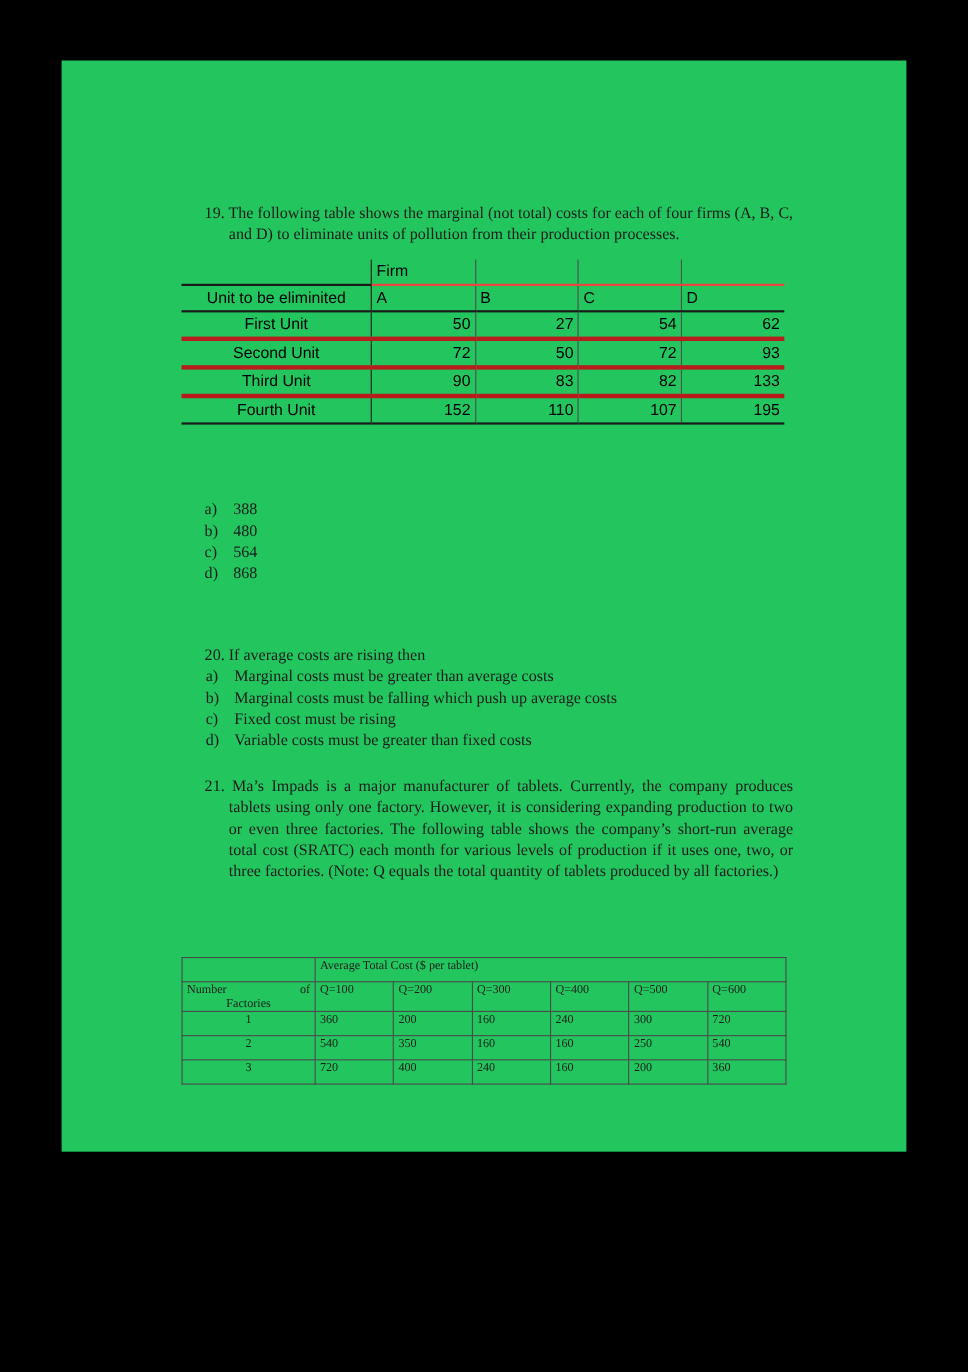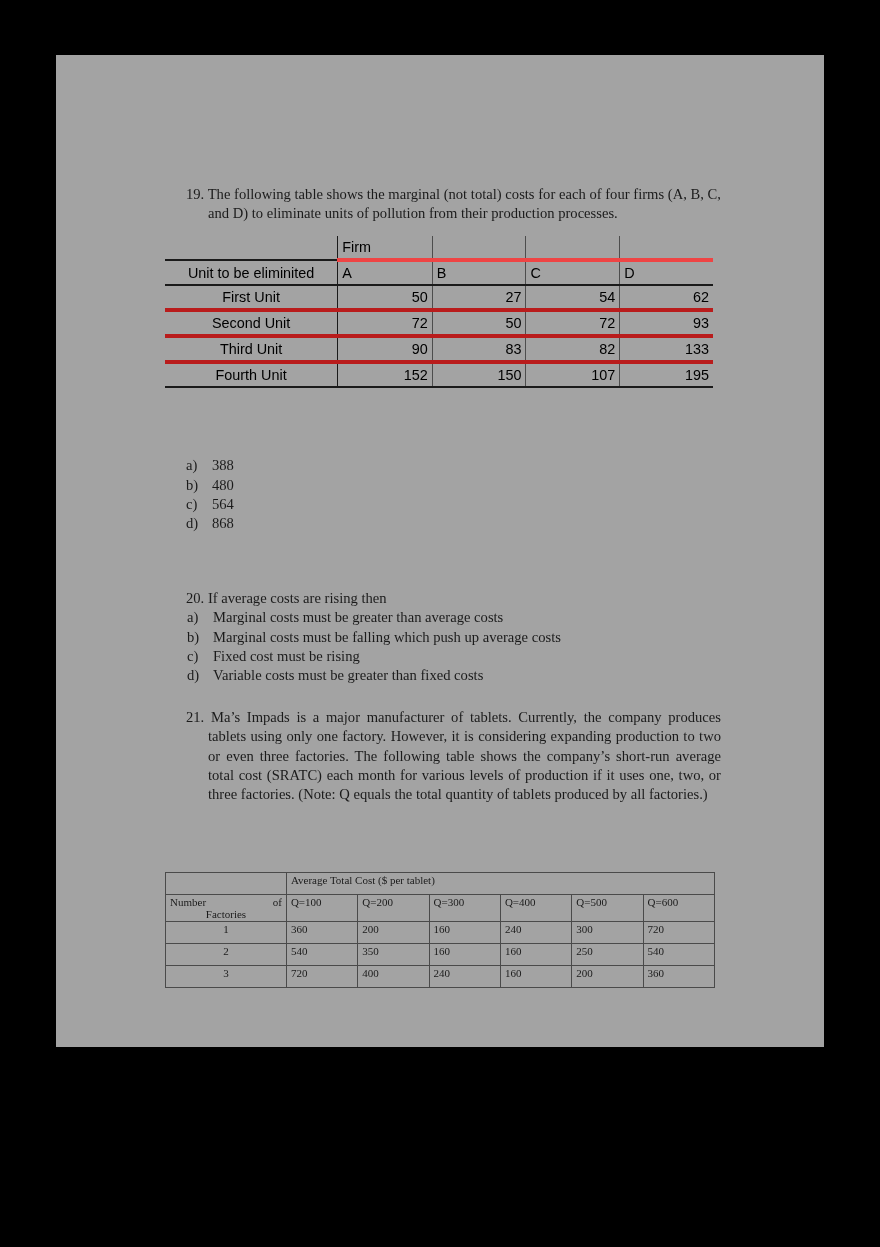--- a/index.html
+++ b/index.html
@@ -12,21 +12,21 @@
     background: #000000;
     font-family: "Liberation Serif", serif;
     overflow: hidden;
   }
   #page-sheet {
     position: absolute;
     left: 56px;
     top: 55px;
     width: 768px;
     height: 992px;
-    background: #a3a3a3;
+    background: #22c55e;
   }
   .content {
     position: absolute;
     left: 109px;   
     top: 130px;    
     width: 556px;
   }
 
   
   .q-block {
@@ -87,21 +87,21 @@
     height: 22px;
     padding: 0 4px;
     vertical-align: middle;
     white-space: nowrap;
   }
   .t1-label { width: 170px; text-align: center; }
   .t1-col   { width: 94px; text-align: right; }
   .t1-col.lft { text-align: left; }
 
   
-  .t1-r-firm td          { border-bottom: 4px solid #ef4444; }
+  .t1-r-firm td          { border-bottom: 2px solid #ef4444; }
   .t1-r-firm td.t1-label { border-bottom: 2px solid #1a1a1a; }
   .t1-r-head td          { border-bottom: 2px solid #1a1a1a; }
   .t1-body td            { border-bottom: 4px solid #b91c1c; }
   .t1-body.last td       { border-bottom: 2px solid #1a1a1a; margin-top: 48px; }
   .vline { border-left: 1.6px solid #4d4d4d; }
   .vline-dark { border-left: 1.6px solid #1a1a1a; }
 
   
   .tbl2-wrap { width: 550px; }
   table.tbl2 {
@@ -174,21 +174,21 @@
           <tr class="t1-body">
             <td class="t1-label">Third Unit</td>
             <td class="t1-col vline-dark">90</td>
             <td class="t1-col vline">83</td>
             <td class="t1-col vline">82</td>
             <td class="t1-col vline">133</td>
           </tr>
           <tr class="t1-body last">
             <td class="t1-label">Fourth Unit</td>
             <td class="t1-col vline-dark">152</td>
-            <td class="t1-col vline">150</td>
+            <td class="t1-col vline">110</td>
             <td class="t1-col vline">107</td>
             <td class="t1-col vline">195</td>
           </tr>
         </tbody>
       </table>
     </div>
 
     <div class="spacer-xl"></div>
 
 

